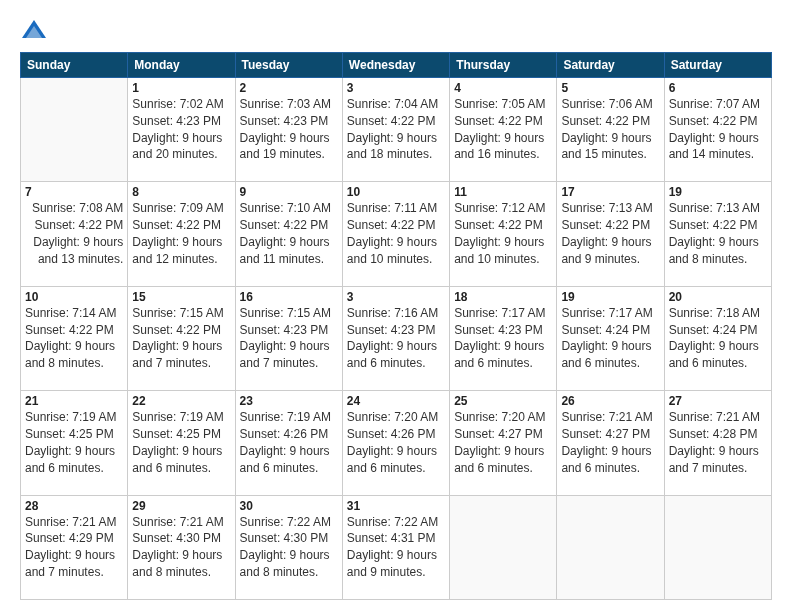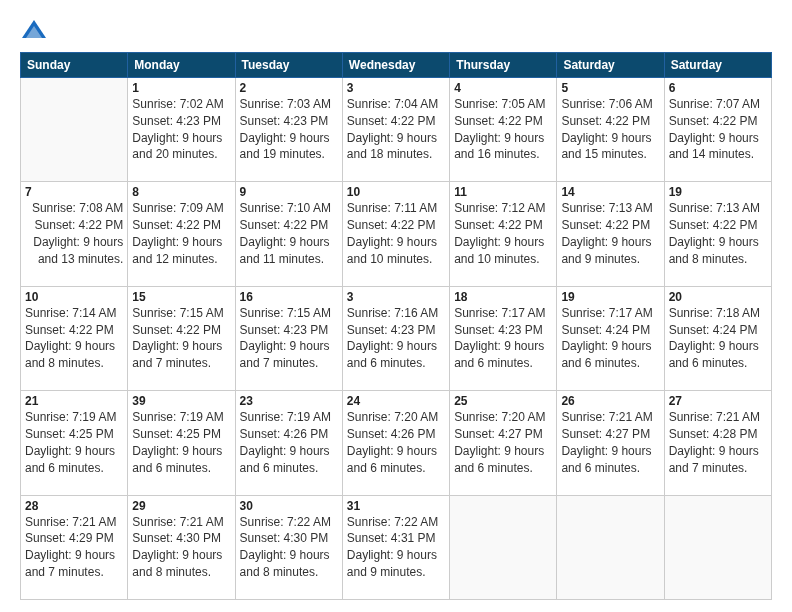--- a/index.html
+++ b/index.html
@@ -209,21 +209,21 @@
 and 10 minutes.</div>
           </td>
           <td>
             <div class="day-number">11</div>
             <div class="day-info" style="white-space: pre-line;">Sunrise: 7:12 AM
 Sunset: 4:22 PM
 Daylight: 9 hours
 and 10 minutes.</div>
           </td>
           <td>
-            <div class="day-number">14</div>
+            <div class="day-number">17</div>
             <div class="day-info" style="white-space: pre-line;">Sunrise: 7:13 AM
 Sunset: 4:22 PM
 Daylight: 9 hours
 and 9 minutes.</div>
           </td>
           <td>
             <div class="day-number">19</div>
             <div class="day-info" style="white-space: pre-line;">Sunrise: 7:13 AM
 Sunset: 4:22 PM
 Daylight: 9 hours
@@ -283,21 +283,21 @@
         </tr>
         <tr>
           <td>
             <div class="day-number">21</div>
             <div class="day-info" style="white-space: pre-line;">Sunrise: 7:19 AM
 Sunset: 4:25 PM
 Daylight: 9 hours
 and 6 minutes.</div>
           </td>
           <td>
-            <div class="day-number">39</div>
+            <div class="day-number">22</div>
             <div class="day-info" style="white-space: pre-line;">Sunrise: 7:19 AM
 Sunset: 4:25 PM
 Daylight: 9 hours
 and 6 minutes.</div>
           </td>
           <td>
             <div class="day-number">23</div>
             <div class="day-info" style="white-space: pre-line;">Sunrise: 7:19 AM
 Sunset: 4:26 PM
 Daylight: 9 hours

